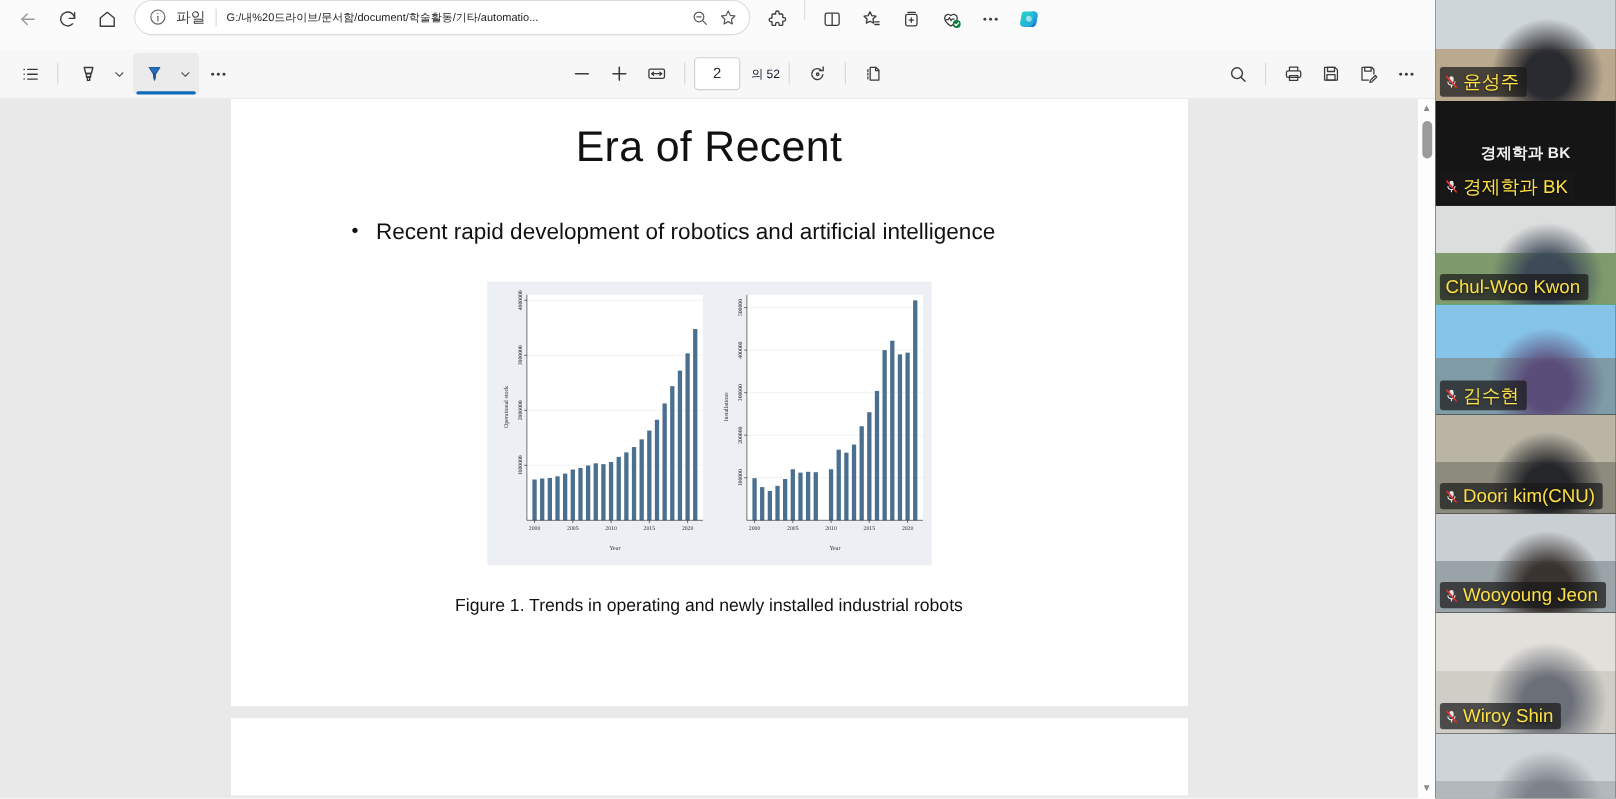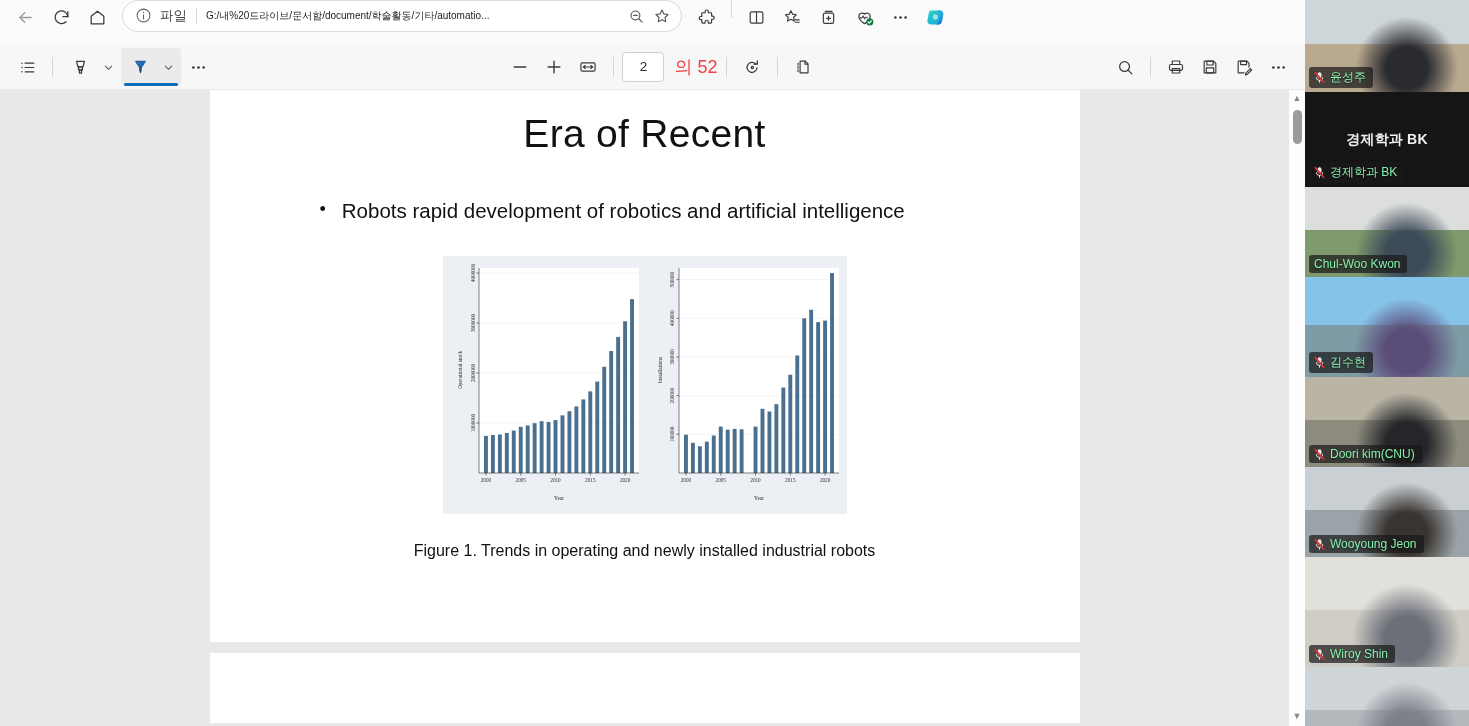--- a/index.html
+++ b/index.html
@@ -72,21 +72,21 @@
     content: ""; position: absolute; left: 3px; right: 3px; bottom: 0px;
     height: 3px; background: #0f6cbd; border-radius: 2px;
   }
   .caret { width: 22px; display: flex; align-items: center; justify-content: center; color: #5a5a5a; }
   .pt-spacer { flex: 1 1 auto; }
   .page-input {
     width: 42px; height: 30px; border: 1px solid #cfcfcf; border-radius: 4px;
     background: #fff; color: #2b2b2b; font-size: 13.5px; text-align: center;
     line-height: 28px; flex: 0 0 auto;
   }
-  .page-total { font-size: 18px; color: #ef4444; margin-left: 10px; white-space: nowrap; flex: 0 0 auto; }
+  .page-total { font-size: 11px; color: #0f172a; margin-left: 10px; white-space: nowrap; flex: 0 0 auto; }
 
   
   .viewer {
     position: absolute; left: 0; top: 90px; right: 0; bottom: 0;
     background: #e9e9e9; overflow: hidden;
   }
   .scroll-col {
     position: absolute; right: 0; top: 0; width: 16px; bottom: 0;
     background: #fdfdfd; display: flex; flex-direction: column; align-items: center;
   }
@@ -140,21 +140,21 @@
   .tile { position: relative; width: 164px; flex: 0 0 auto; overflow: hidden; }
   .tile.speaking { box-shadow: inset 0 0 0 3px #4aeba0; }
   .tile-bg { position: absolute; inset: 0; }
   .namepill {
     position: absolute; left: 4px; bottom: 4px;
     background: rgba(25,25,25,0.72); border-radius: 3px;
     padding: 2px 7px 2px 5px; display: flex; align-items: center; gap: 5px;
     max-width: 156px;
   }
   .namepill .nm {
-    color: #86efac; font-size: 12px; white-space: nowrap; overflow: hidden;
+    color: #fde047; font-size: 17px; white-space: nowrap; overflow: hidden;
     text-overflow: ellipsis; text-shadow: 0 1px 2px rgba(0,0,0,0.6);
   }
   .muted-icon { width: 11px; height: 13px; flex: 0 0 auto; }
   .camoff {
     background: #151515; display: flex; align-items: center; justify-content: center;
   }
   .camoff .centered-name {
     color: #f0f0f0; font-size: 14px; font-weight: 700; letter-spacing: 0.2px;
   }
 </style>
@@ -394,21 +394,21 @@
       </div>
     </div>
 
     <div class="viewer">
       <div class="pages">
 
         <div class="page first">
           <div class="slide-title">Era of Recent</div>
           <div class="bullet-row">
             <span class="bullet-dot">•</span>
-            <span class="bullet-text">Robots rapid development of robotics and artificial intelligence</span>
+            <span class="bullet-text">Recent rapid development of robotics and artificial intelligence</span>
           </div>
 
           <div class="figure-wrap">
             <div class="chartpair">
 
               <div class="chart">
                 <svg viewBox="0 0 200 250" width="200" height="250">
                   <rect x="33" y="8" width="160" height="205" fill="#ffffff"></rect>
                   <g id="grid-left">
                       <line class="gridline" x1="33" y1="163.00" x2="193" y2="163.00"></line>

